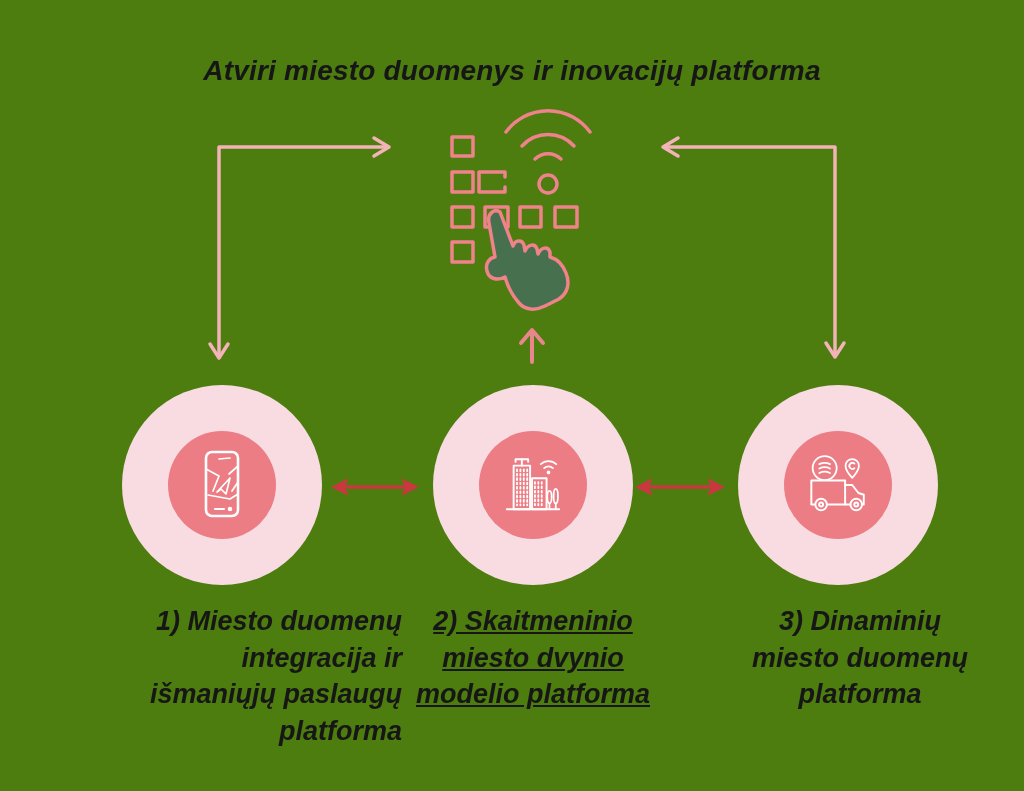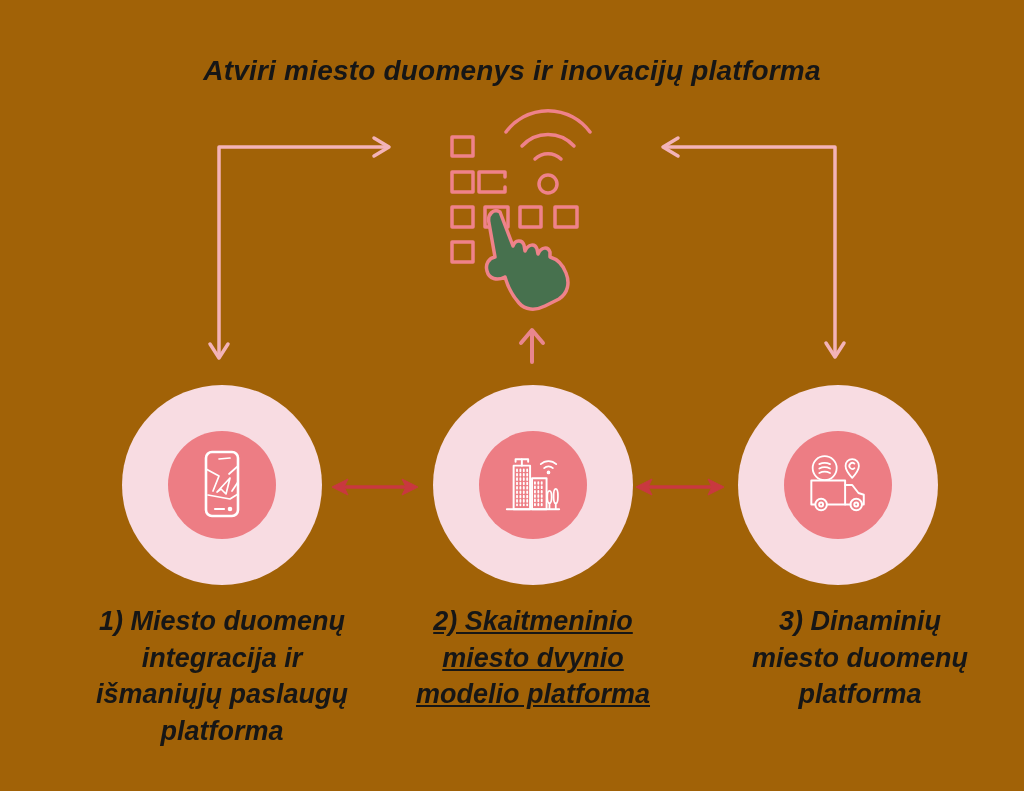--- a/index.html
+++ b/index.html
@@ -1,19 +1,19 @@
 <!DOCTYPE html>
 <html><head>
 <meta charset="utf-8">
 <style>
   html,body{margin:0;padding:0;}
   .canvas{
     position:relative;
     width:1024px;height:791px;
-    background:#a16207;
+    background:#4d7c0f;
     overflow:hidden;
     font-family:"Liberation Sans", sans-serif;
   }
   .title{
     position:absolute;
     left:0; top:55px; width:1024px;
     text-align:center;
     font-size:28px;
     font-weight:bold;
     font-style:italic;
@@ -45,21 +45,21 @@
     font-size:27px;
     font-weight:bold;
     font-style:italic;
     color:#161616;
     line-height:1.36;
     white-space:pre-line;
   }
   #node1{left:122px; top:385px;}
   #node2{left:433px; top:385px;}
   #node3{left:738px; top:385px;}
-  #label1{left:42px;  top:603px;}
+  #label1{left:42px;  top:603px;text-align:right;}
   #label2{left:353px; top:603px;text-decoration:underline;}
   #label3{left:680px; top:603px;}
 </style>
 </head>
 <body>
 
 <div class="canvas">
 
   <div class="title">Atviri miesto duomenys ir inovacijų platforma</div>
 

